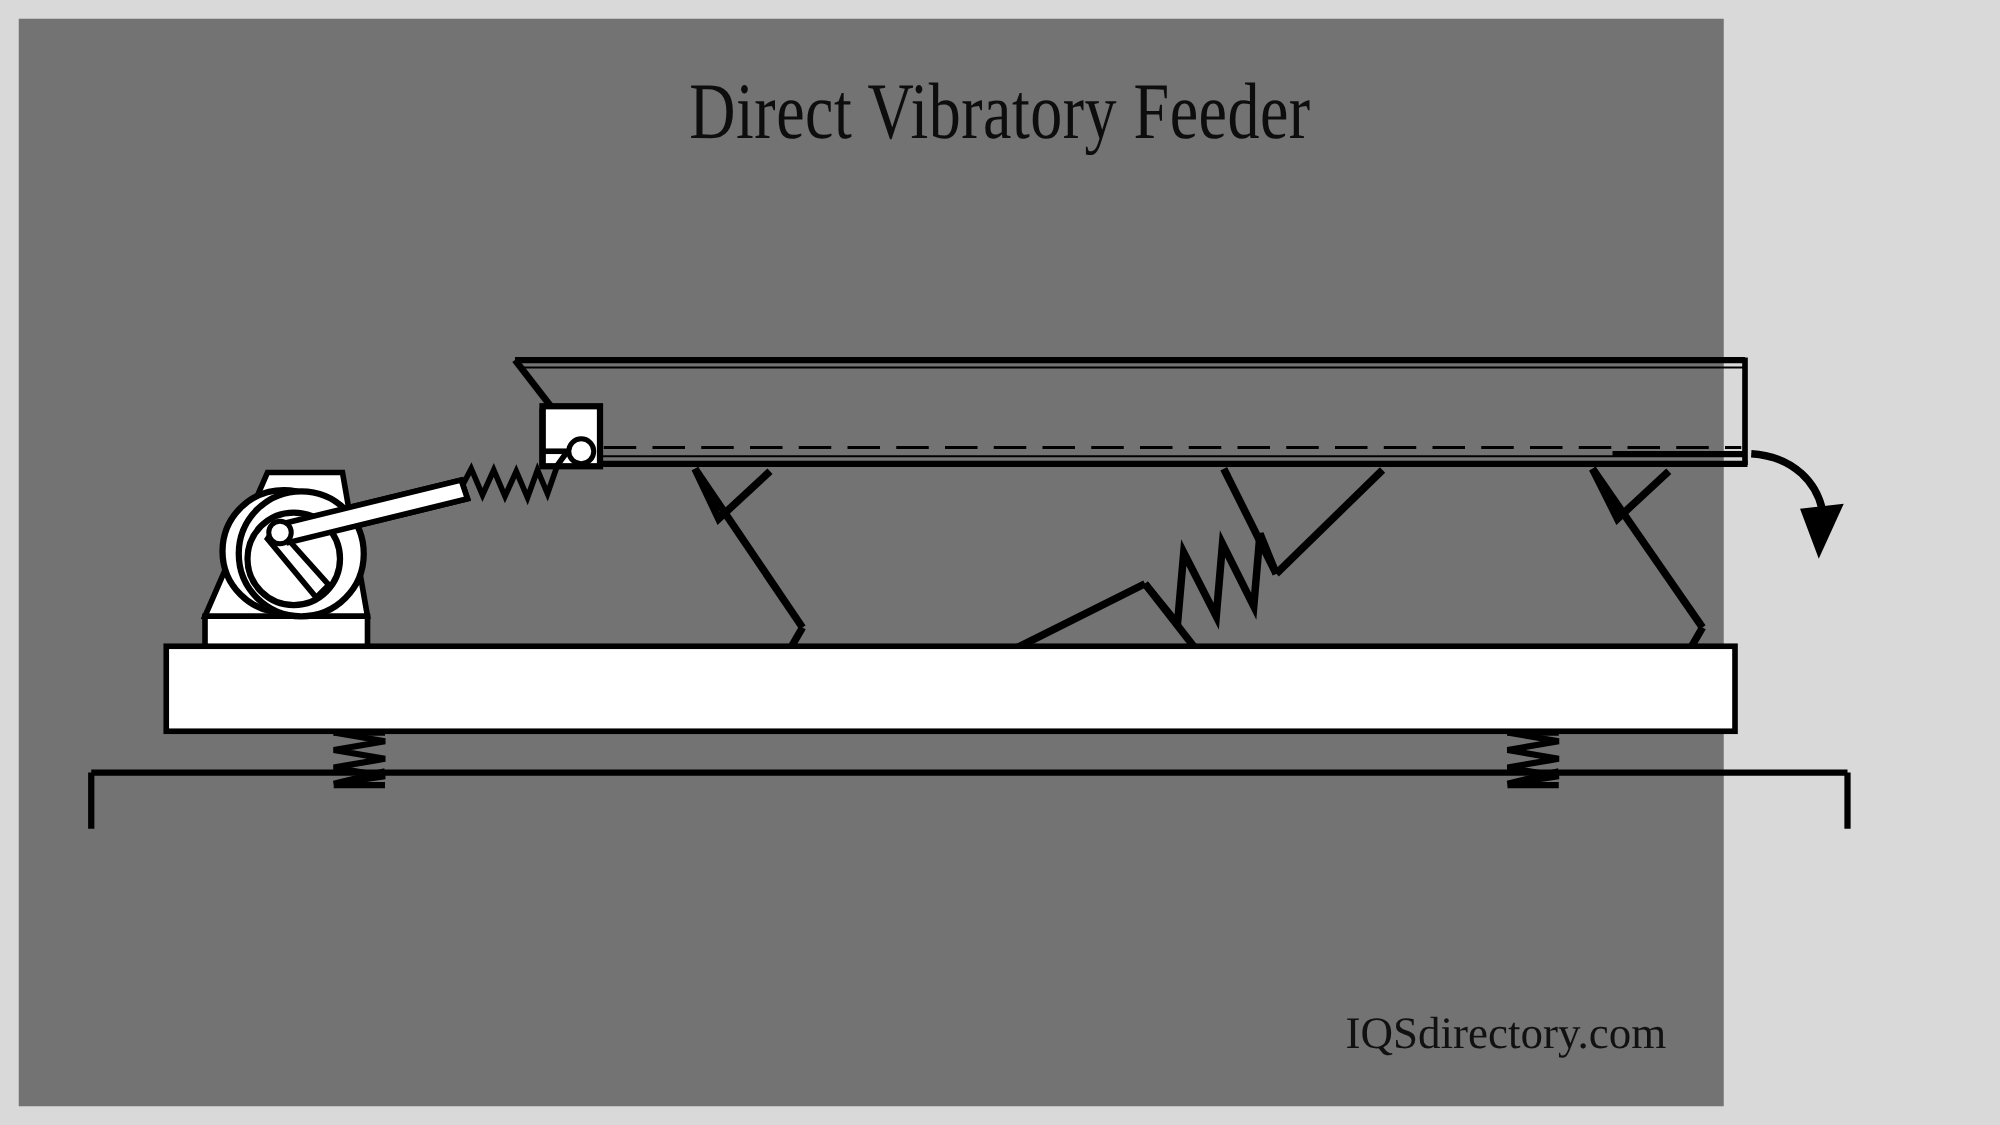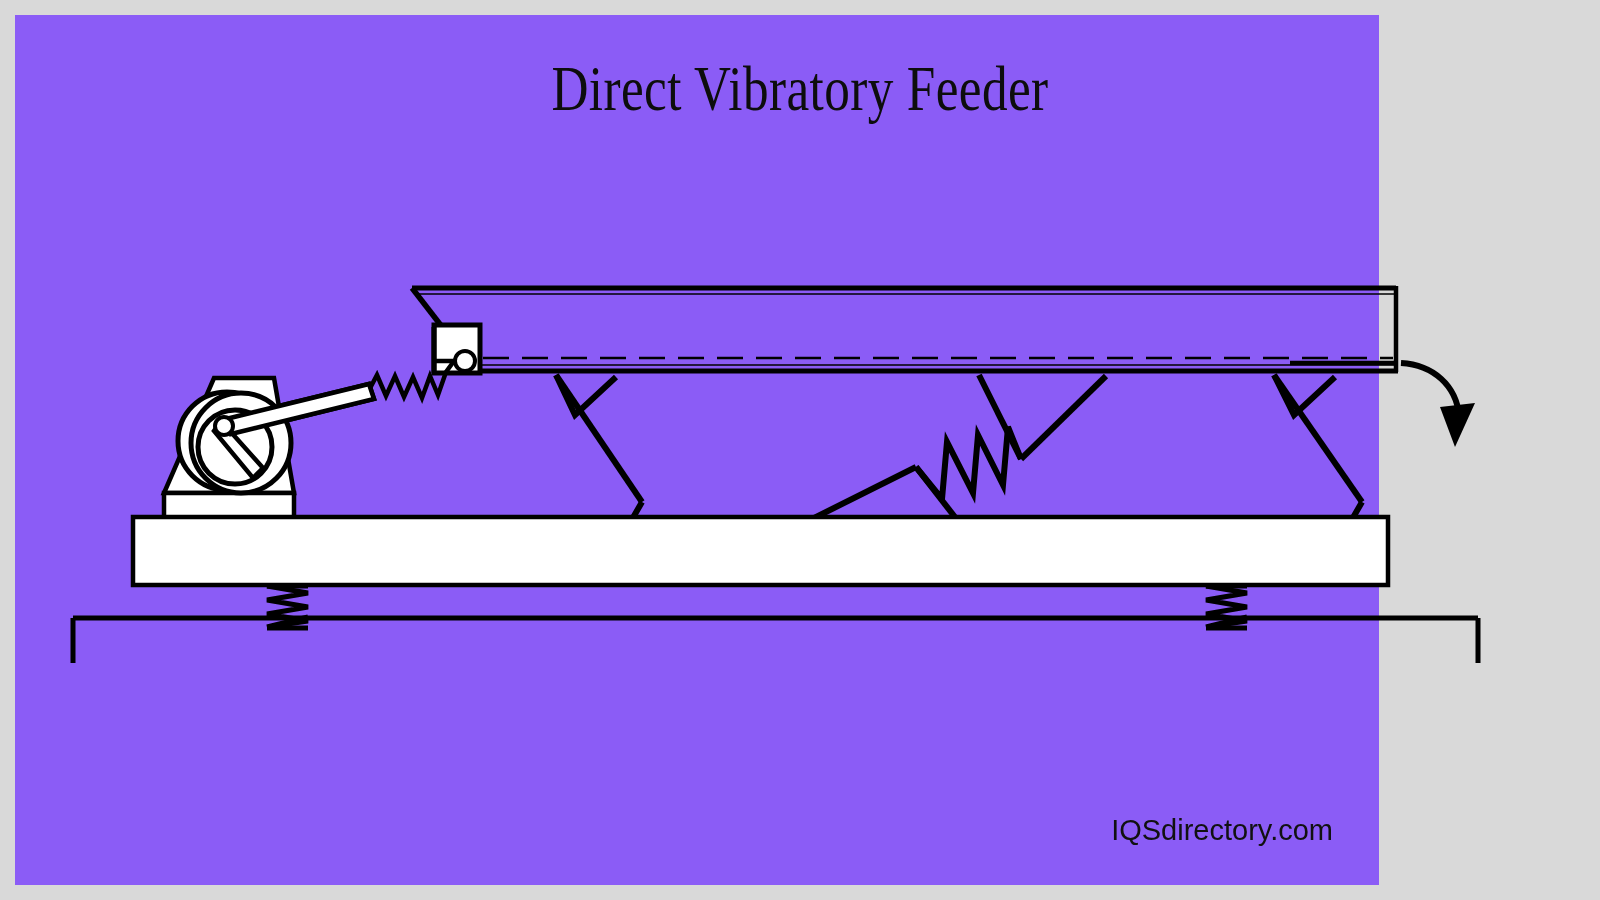--- a/index.html
+++ b/index.html
@@ -20,43 +20,43 @@
     height: 900px;
     background: #d9d9d9;
     box-sizing: border-box;
   }
   #canvas {
     position: absolute;
     left: 15px;
     top: 15px;
     width: 1364px;
     height: 870px;
-    background: #8b5cf6;
+    background: #737373;
   }
   #title {
     position: absolute;
     left: 0;
     top: 40px;
     width: 1570px;
     text-align: center;
     font-family: "Liberation Serif", serif;
     font-size: 64px;
     line-height: 1.05;
     letter-spacing: 0.5px;
     color: #0d0d0d;
     transform: scaleX(0.80);
     transform-origin: 50% 50%;
     white-space: nowrap;
   }
   #watermark {
     position: absolute;
     right: 46px;
     bottom: 38px;
-    font-family: Liberation Sans, sans-serif;
-    font-size: 29px;
+    font-family: Liberation Serif, serif;
+    font-size: 36px;
     color: #111111;
     white-space: nowrap;
   }
   #diagram {
     position: absolute;
     left: 0;
     top: 0;
     width: 1570px;
     height: 870px;
   }

